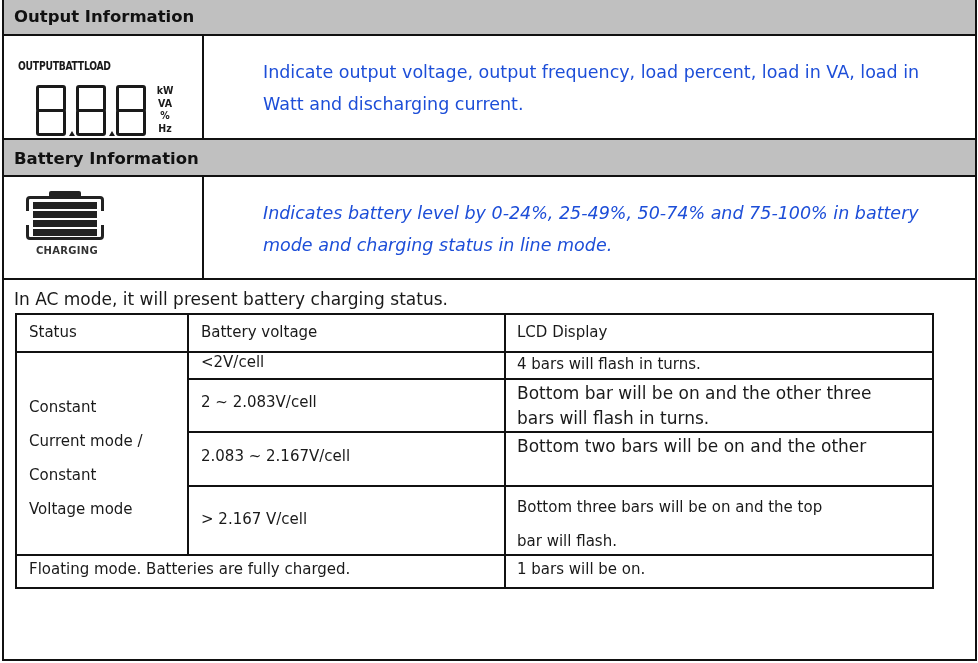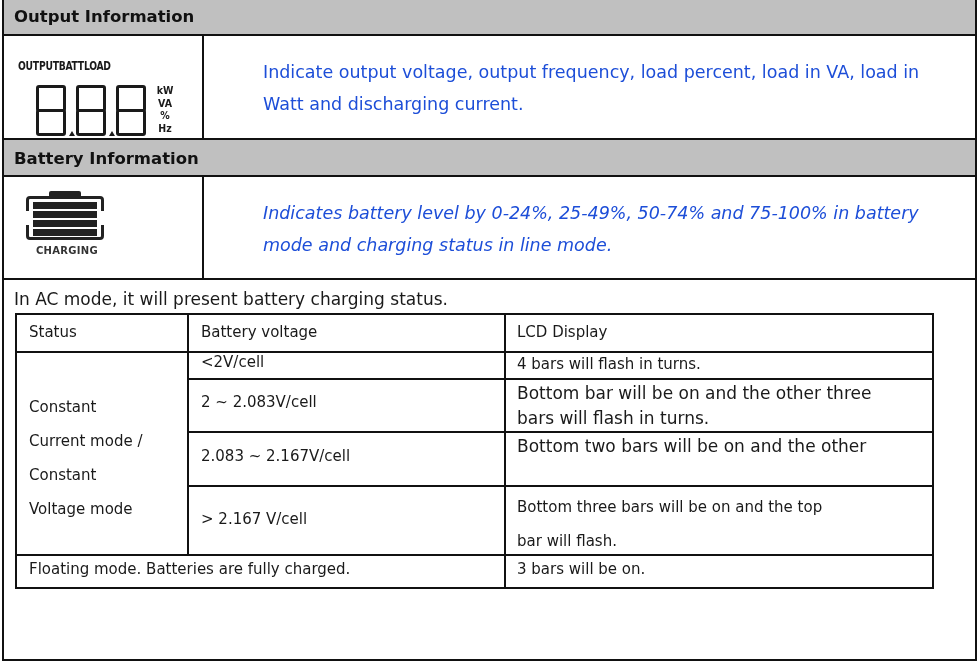--- a/index.html
+++ b/index.html
@@ -149,15 +149,15 @@
       <div>Bottom two bars will be on and the other</div>
     </div>
 
     <div class="cell" style="left:184px; top:195px">&gt; 2.167 V/cell</div>
     <div class="cell" style="left:500px; top:175px; line-height:34px">
       <div>Bottom three bars will be on and the top</div>
       <div>bar will flash.</div>
     </div>
 
     <div class="cell" style="left:12px; top:245px">Floating mode. Batteries are fully charged.</div>
-    <div class="cell" style="left:500px; top:245px">3 bars will be on.</div>
+    <div class="cell" style="left:500px; top:245px">1 bars will be on.</div>
   </div>
 </div>
 
 </body></html>

